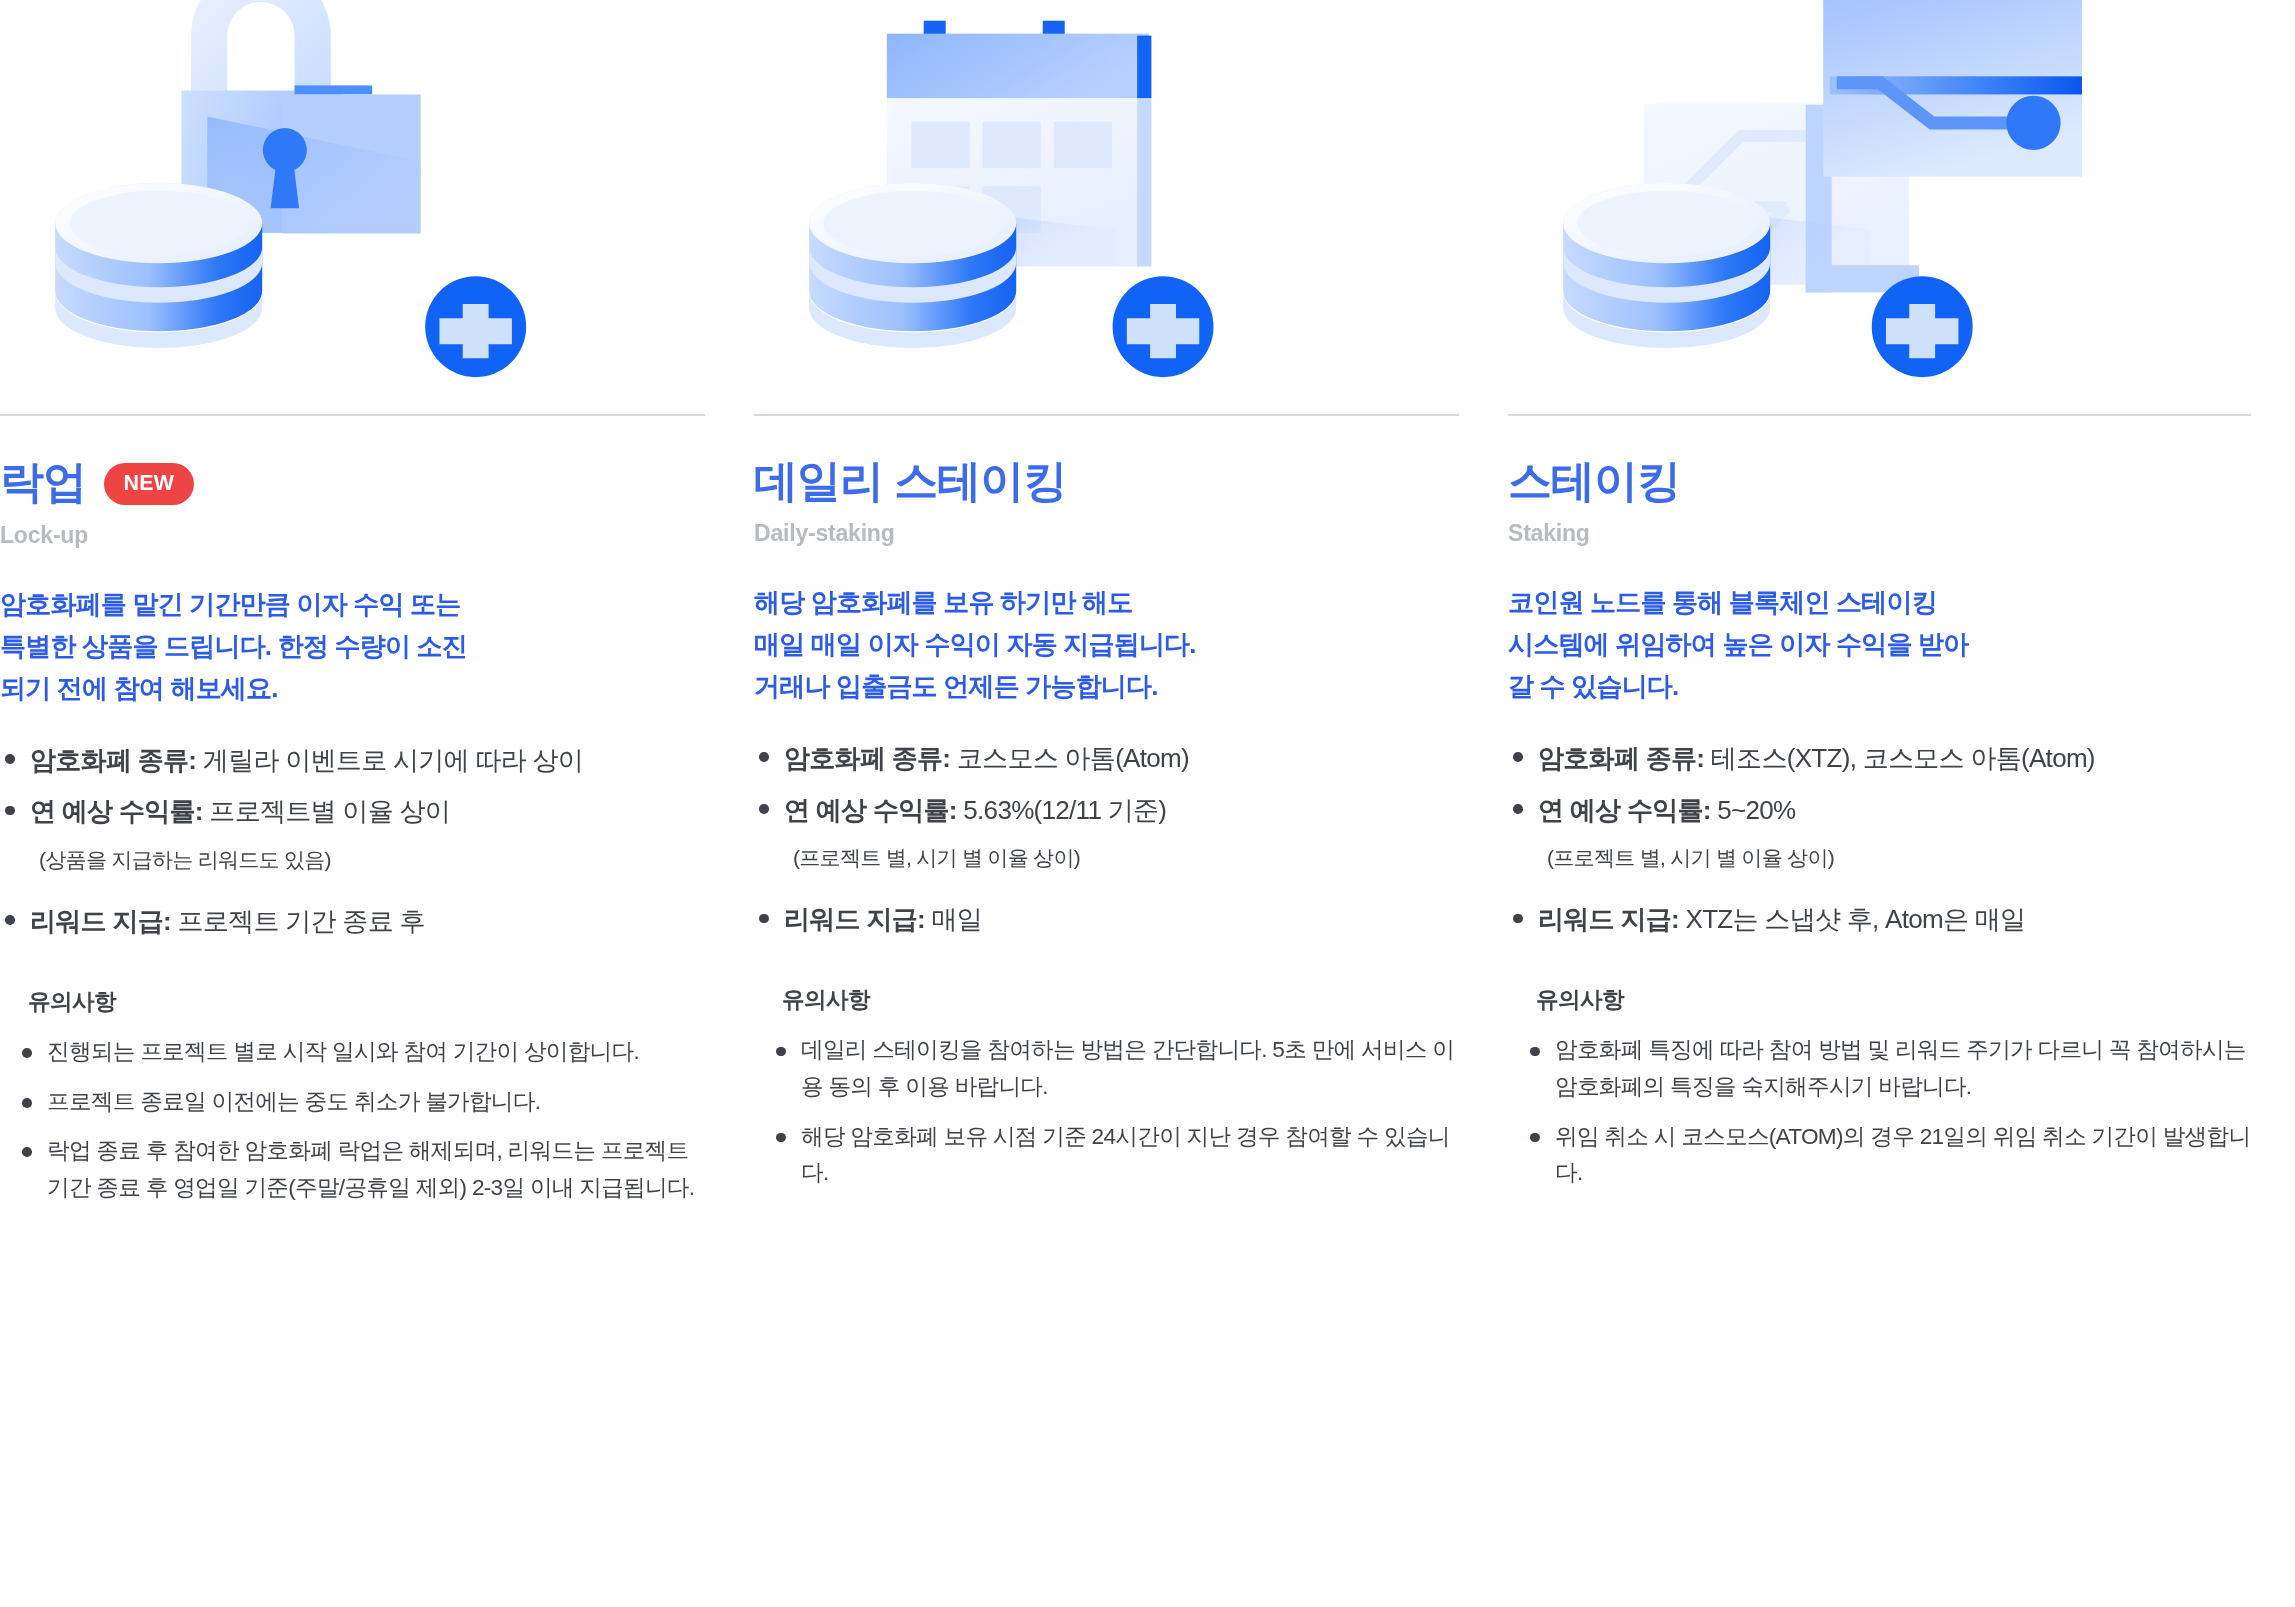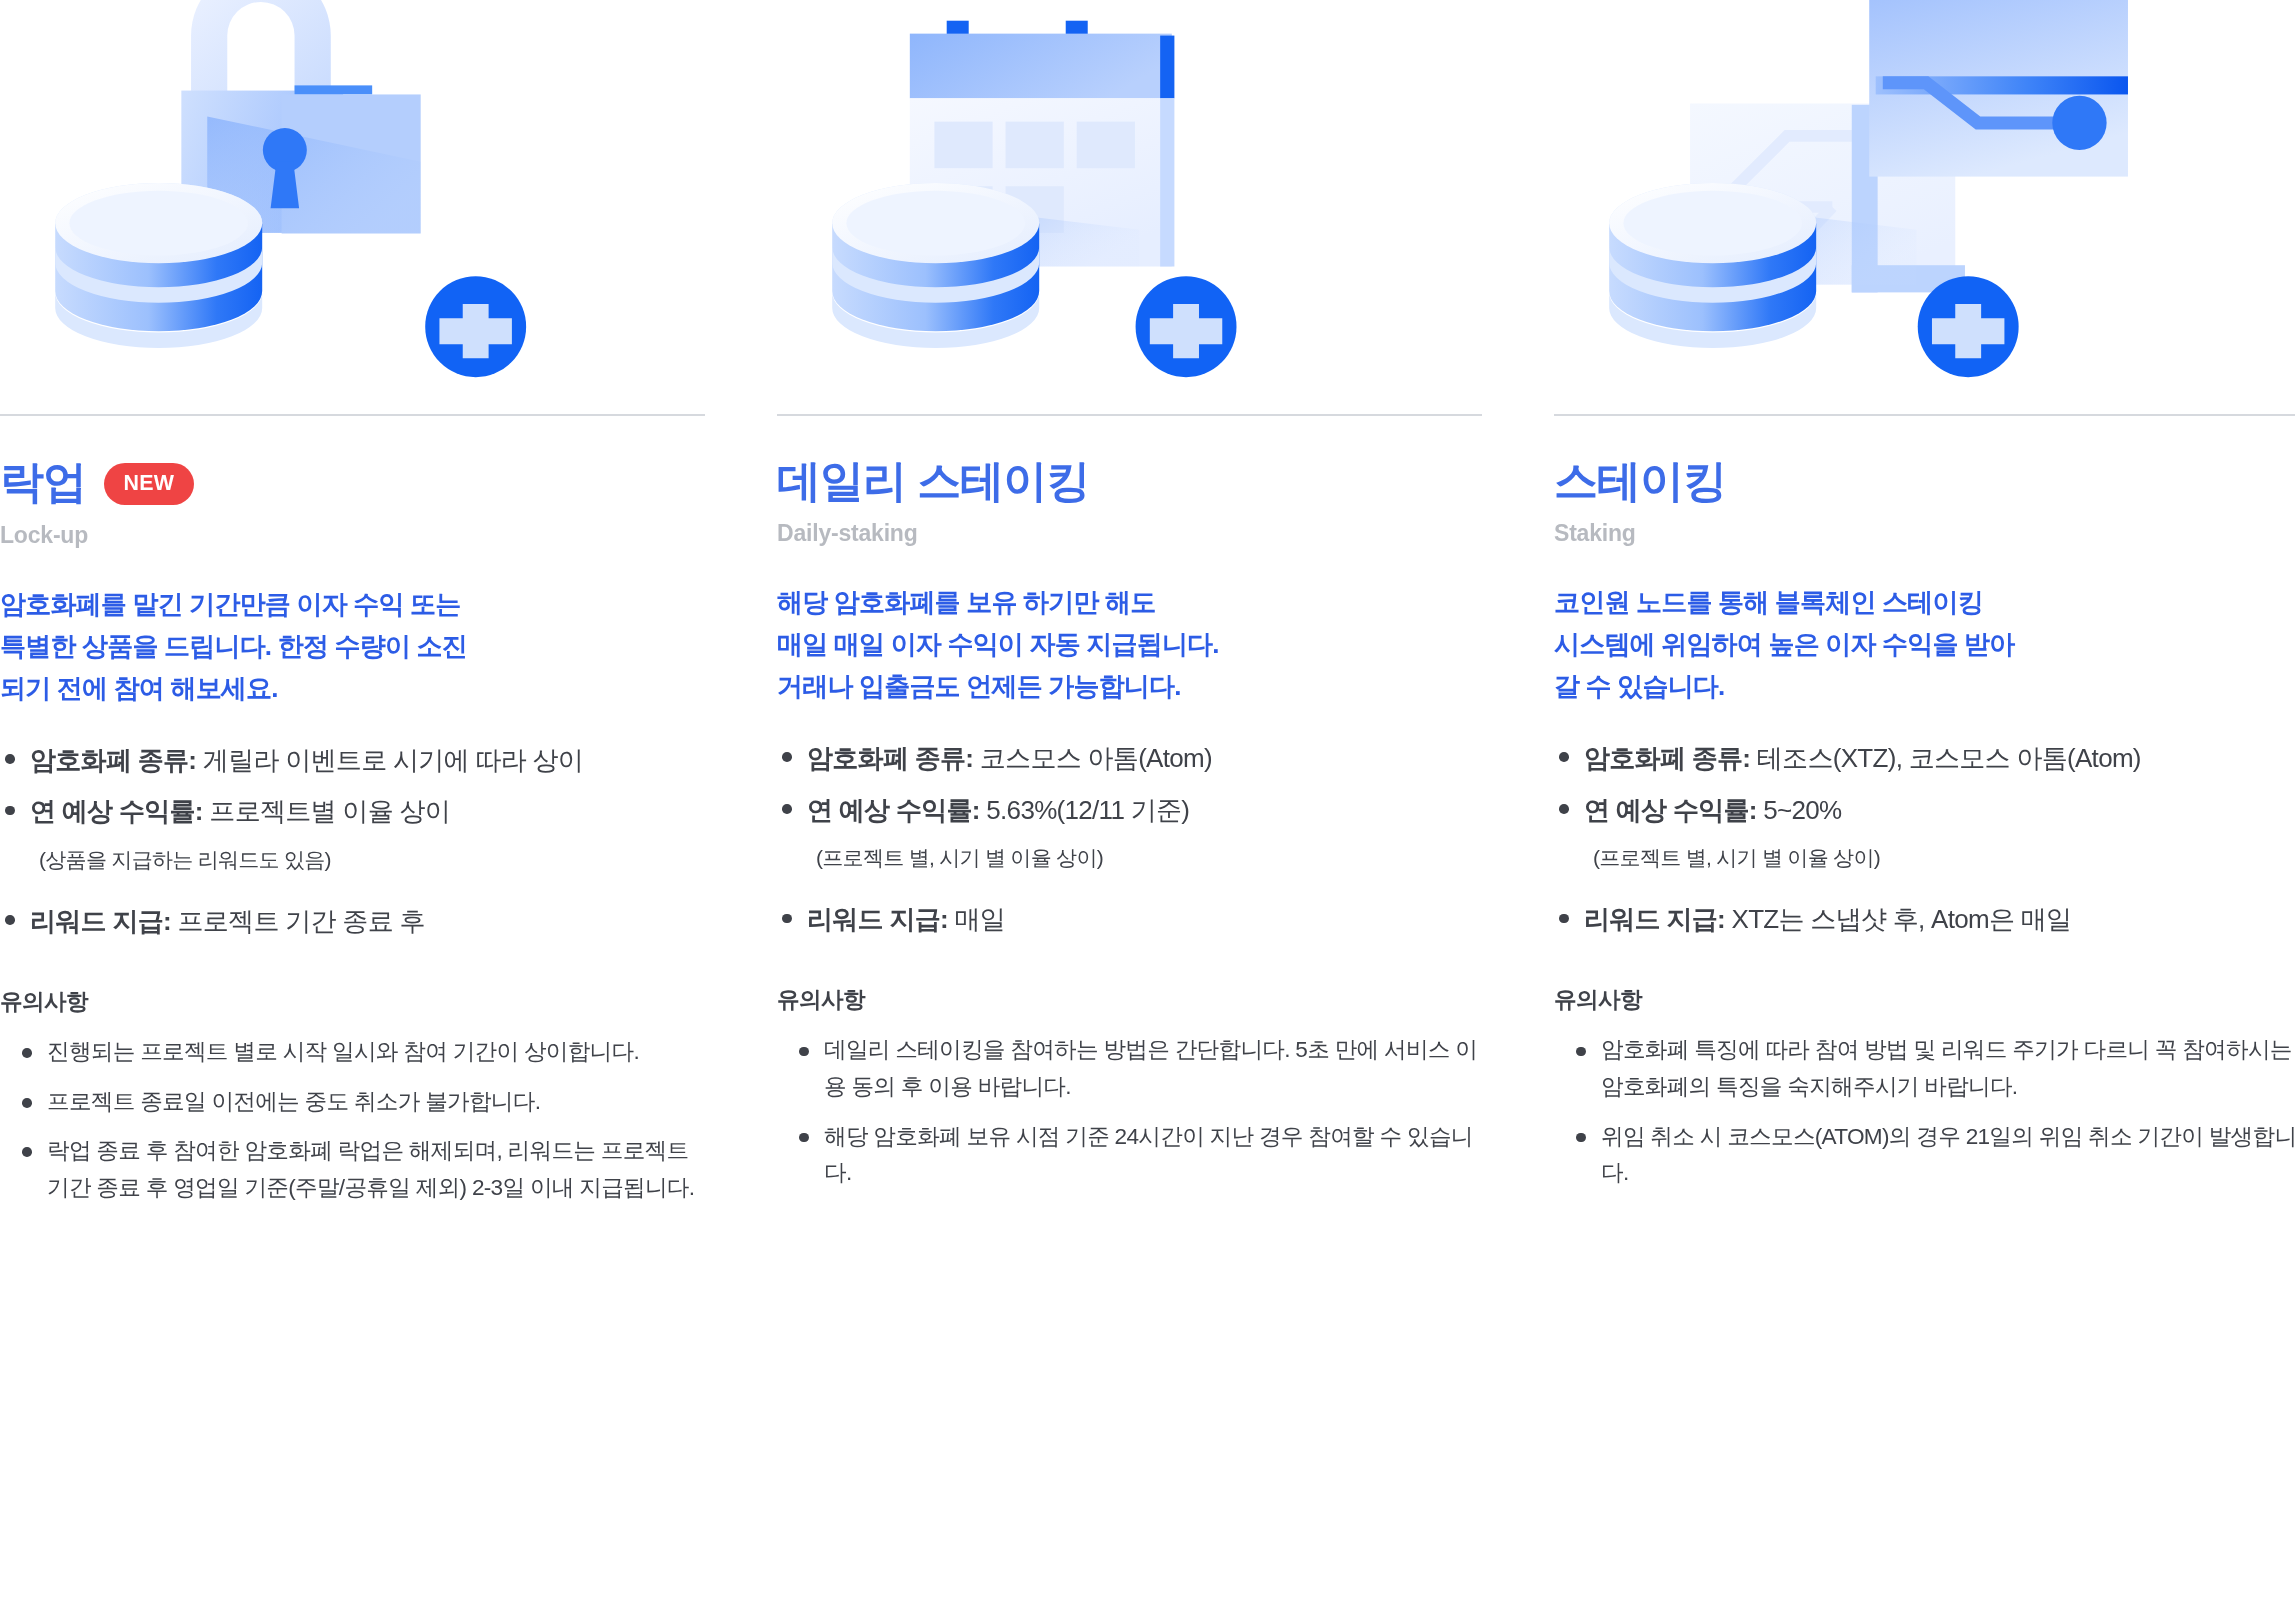--- a/index.html
+++ b/index.html
@@ -8,21 +8,21 @@
     width:2295px;height:1607px;
     background:#ffffff;
     font-family:"Liberation Sans","DejaVu Sans",sans-serif;
     overflow:hidden;
   }
   .page{
     position:relative;
     width:2028px;height:1607px;
     display:grid;
     grid-template-columns:712px 712px 743px;
-    column-gap:65px;
+    column-gap:42px;
     padding:0 0 0 0;
   }
   .card{position:relative;}
 
   
   .illus{position:relative;height:414px;width:712px;}
   .illus svg{position:absolute;left:0;top:0;}
 
   
   .divider{
@@ -73,21 +73,21 @@
   }
   .spec-li b{font-weight:bold;}
   .spec-sub{
     font-size:21px;color:#3f4249;line-height:1.58;
     letter-spacing:-0.7px;padding-left:39px;margin-bottom:25px;
   }
 
   
   .notice-head{
     margin-top:44px;
-    font-size:22.6px;font-weight:bold;color:#3f4249;letter-spacing:-0.6px;
+    font-size:22.6px;font-weight:bold;color:#3f4249;letter-spacing:-0.6px;padding-left:28px;
   }
   ul.notelist{margin-top:17px;}
   .note-li{
     position:relative;padding-left:30px;
     font-size:22.6px;color:#3f4249;line-height:1.62;
     letter-spacing:-0.7px;margin-bottom:13px;margin-left:17px;
   }
   .note-li::before{
     content:"";position:absolute;left:5.2px;top:14.2px;
     width:9.7px;height:9.7px;border-radius:50%;background:#3f4249;

